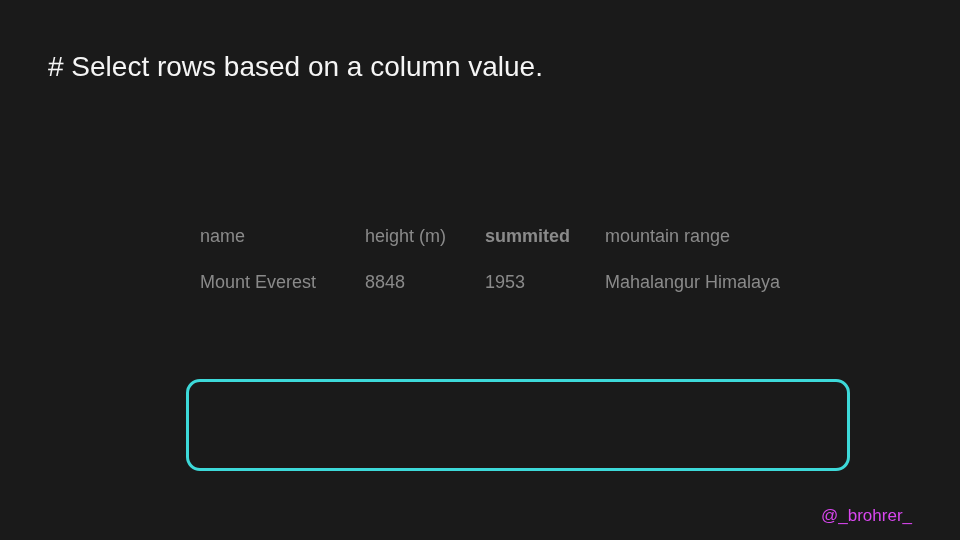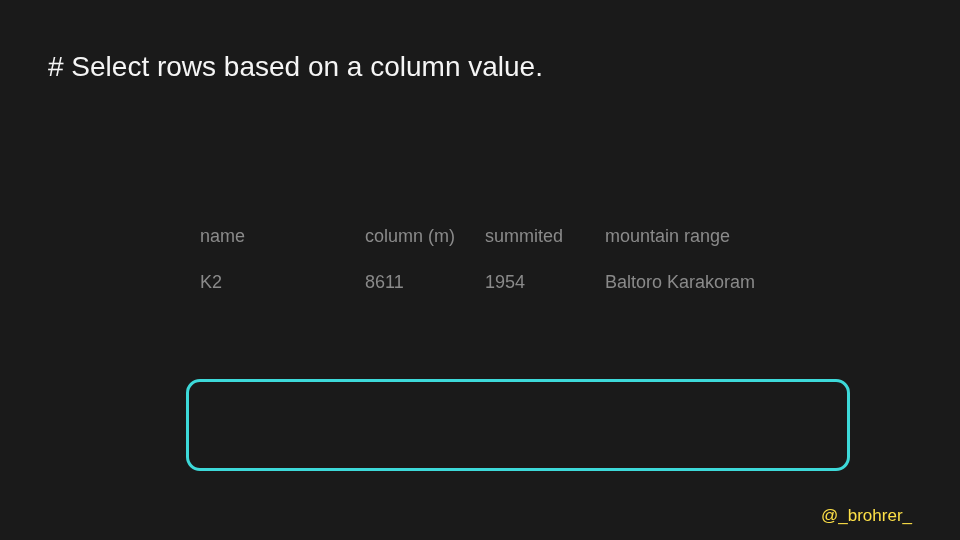--- a/index.html
+++ b/index.html
@@ -43,66 +43,66 @@
       text-align: left;
       padding: 11px 18px 11px 0;
       font-weight: normal;
     }
     th {
       color: #8a8a8a;
       padding-bottom: 14px;
     }
     .col-name { width: 165px; margin-left: 28px; }
     .col-height { width: 120px; }
-    .col-summited { width: 120px; }
+    .col-summited { width: 120px; font-weight: bold; }
     .col-range { width: 240px; }
     .highlight-box {
       position: absolute;
       border: 3px solid #3dd9d9;
       border-radius: 14px;
       left: 186px;
       top: 379px;
       width: 664px;
       height: 92px;
       pointer-events: none;
     }
     .attribution {
       position: absolute;
       bottom: 14px;
       right: 48px;
-      color: #fde047;
+      color: #d946ef;
       font-size: 17px;
       text-align: right;
     }
   </style>
 </head>
 <body>
 
 <div class="slide">
 
   <div class="code-block">
     <div># Select rows based on a column value.</div>
   </div>
 
   <div class="table-container">
     <table>
       <thead>
         <tr>
           <th class="col-name">name</th>
-          <th class="col-height">column (m)</th>
+          <th class="col-height">height (m)</th>
           <th class="col-summited">summited</th>
           <th class="col-range">mountain range</th>
         </tr>
       </thead>
       <tbody>
         <tr>
-          <td>K2</td>
-          <td>8611</td>
-          <td>1954</td>
-          <td>Baltoro Karakoram</td>
+          <td>Mount Everest</td>
+          <td>8848</td>
+          <td>1953</td>
+          <td>Mahalangur Himalaya</td>
         </tr>
       </tbody>
     </table>
   </div>
 
   <div class="highlight-box"></div>
 
   <div class="attribution">@_brohrer_</div>
 
 </div>

